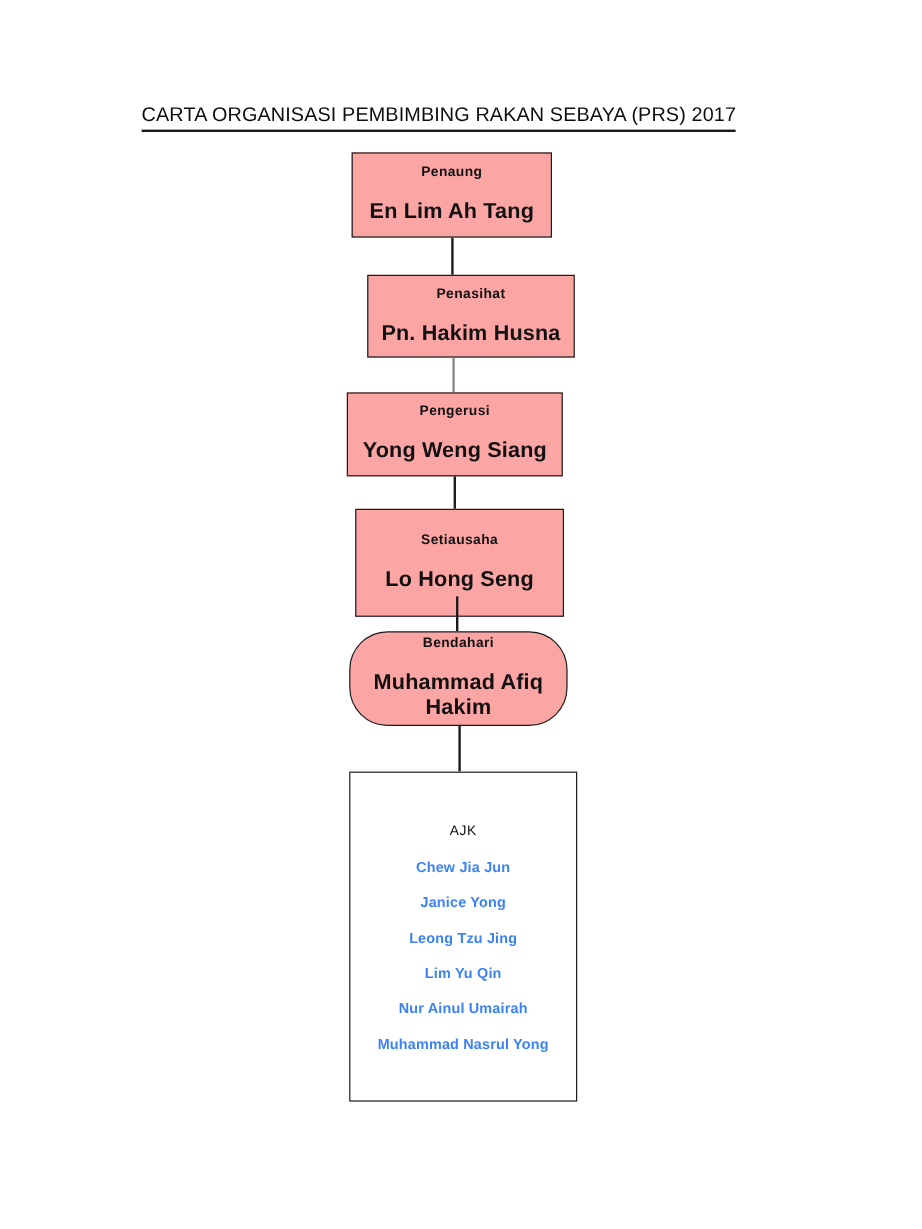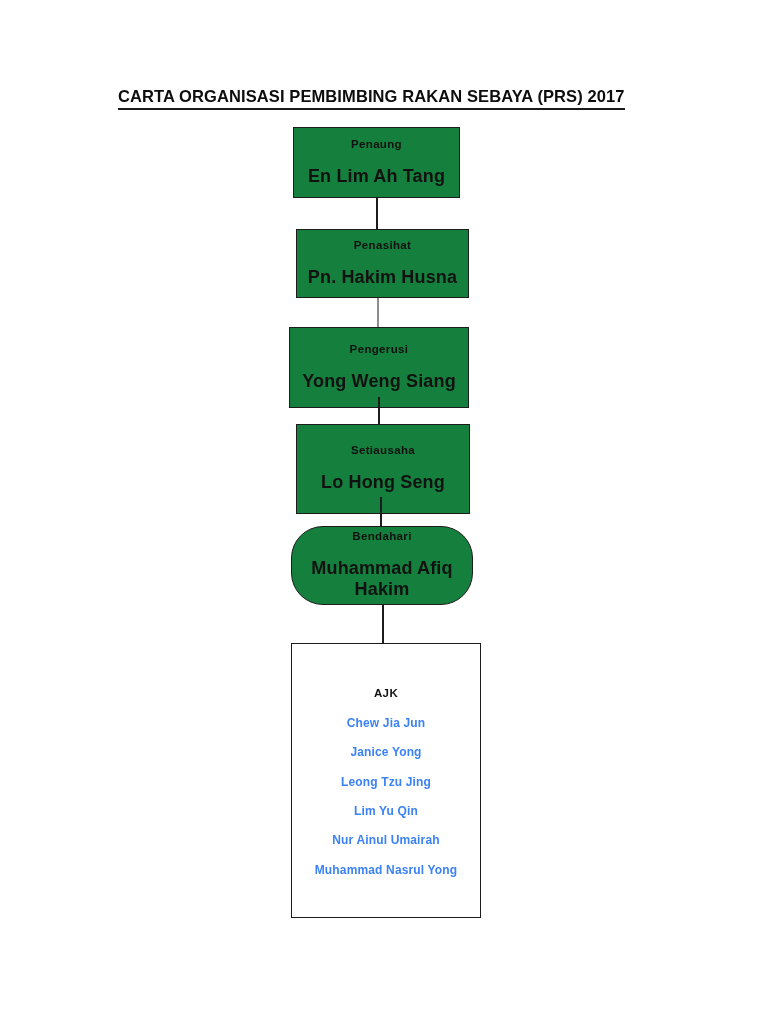--- a/index.html
+++ b/index.html
@@ -18,35 +18,35 @@
     background: #ffffff;
     overflow: hidden;
   }
 
   
   .chart-title {
     position: absolute;
     left: 118px;
     top: 87px;
     font-size: 16.5px;
-    font-weight: bold;
+    font-weight: normal;
     letter-spacing: 0.1px;
     color: #0d0d0d;
     white-space: nowrap;
     border-bottom: 2px solid #1a1a1a;
     padding-bottom: 2px;
     line-height: 1.15;
   }
 
   
   .node-box {
     position: absolute;
     box-sizing: border-box;
     border: 1.6px solid #1c1c1c;
-    background: #15803d;
+    background: #fca5a5;
     display: flex;
     flex-direction: column;
     align-items: center;
     justify-content: center;
     text-align: center;
   }
   .node-role {
     font-size: 11.5px;
     font-weight: bold;
     color: #111111;
@@ -83,21 +83,21 @@
   }
   .ajk-list {
     margin: 0;
     padding: 0;
     list-style: none;
     width: 100%;
     text-align: center;
   }
   .ajk-heading {
     font-size: 11.5px;
-    font-weight: bold;
+    font-weight: normal;
     color: #111111;
     letter-spacing: 0.4px;
     line-height: 1.2;
   }
   .ajk-item {
     font-size: 12px;
     font-weight: bold;
     color: #3b82f6;
     letter-spacing: 0.15px;
     line-height: 1.2;
@@ -111,28 +111,28 @@
 
   <div class="chart-title">CARTA ORGANISASI PEMBIMBING RAKAN SEBAYA (PRS) 2017</div>
 
   <div class="node-box" style="left:293px; top:127px; width:167px; height:71px;">
     <div class="node-role">Penaung</div>
     <div class="node-person">En Lim Ah Tang</div>
   </div>
 
   <div class="connector" style="left:376px; top:198px; width:1.6px; height:31px;"></div>
 
-  <div class="node-box" style="left:296px; top:229px; width:173px; height:69px;">
+  <div class="node-box" style="left:306px; top:229px; width:173px; height:69px;">
     <div class="node-role">Penasihat</div>
     <div class="node-person">Pn. Hakim Husna</div>
   </div>
 
   <div class="connector faint" style="left:377px; top:298px; width:1.6px; height:29px;"></div>
 
-  <div class="node-box" style="left:289px; top:327px; width:180px; height:81px;">
+  <div class="node-box" style="left:289px; top:327px; width:180px; height:70px;">
     <div class="node-role">Pengerusi</div>
     <div class="node-person">Yong Weng Siang</div>
   </div>
 
   <div class="connector" style="left:378px; top:397px; width:1.6px; height:27px;"></div>
 
   <div class="node-box" style="left:296px; top:424px; width:174px; height:90px;align-items:center;">
     <div class="node-role">Setiausaha</div>
     <div class="node-person">Lo Hong Seng</div>
   </div>

